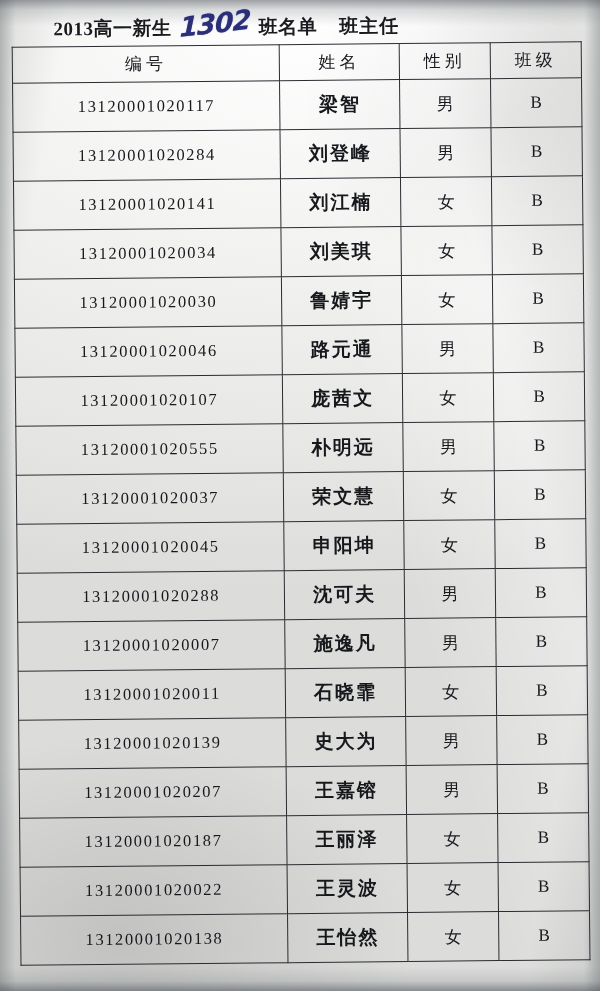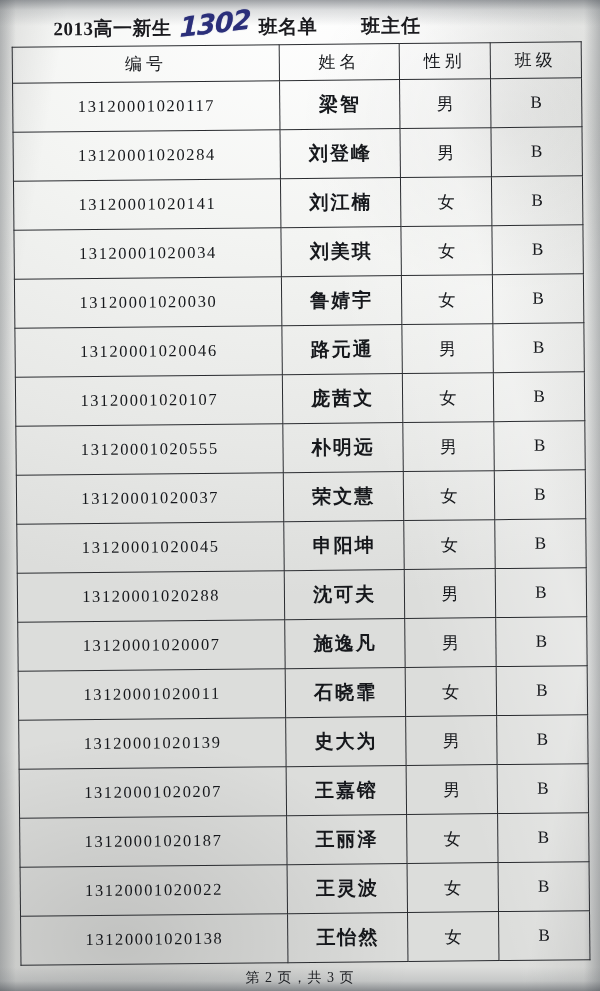--- a/index.html
+++ b/index.html
@@ -85,21 +85,21 @@
     color: #2b2f7a;
     transform: rotate(-6deg) skewX(-8deg);
     letter-spacing: -1px;
     margin: -10px 2px 0 2px;
     text-shadow: 0 0 1px rgba(40,45,120,0.6);
   }
   .hdr-teacher {
     font-family: "Liberation Serif", serif;
     font-weight: bold;
     font-size: 19px;
-    margin-left: 38px;
+    margin-left: 16px;
     letter-spacing: 1px;
   }
 
   
   .table-wrap {
     position: absolute;
     top: 44px;
     left: 16px;
     right: 14px;
   }
@@ -299,14 +299,13 @@
             <td class="cell-name">王怡然</td>
             <td class="cell-sex">女</td>
             <td class="cell-class">B</td>
           </tr>
         </tbody>
       </table>
     </div>
 
   </div>
 
-  <div class="footer">第 2 页，共 3 页</div>
 </div>
 
 </body></html>

